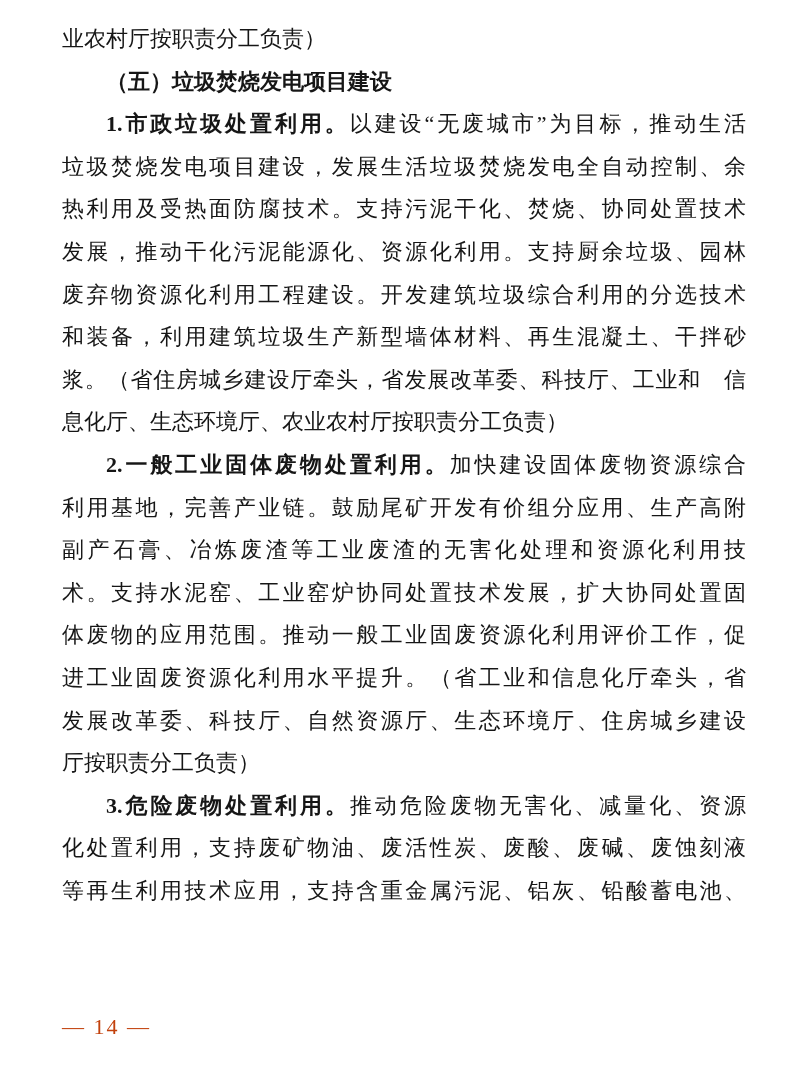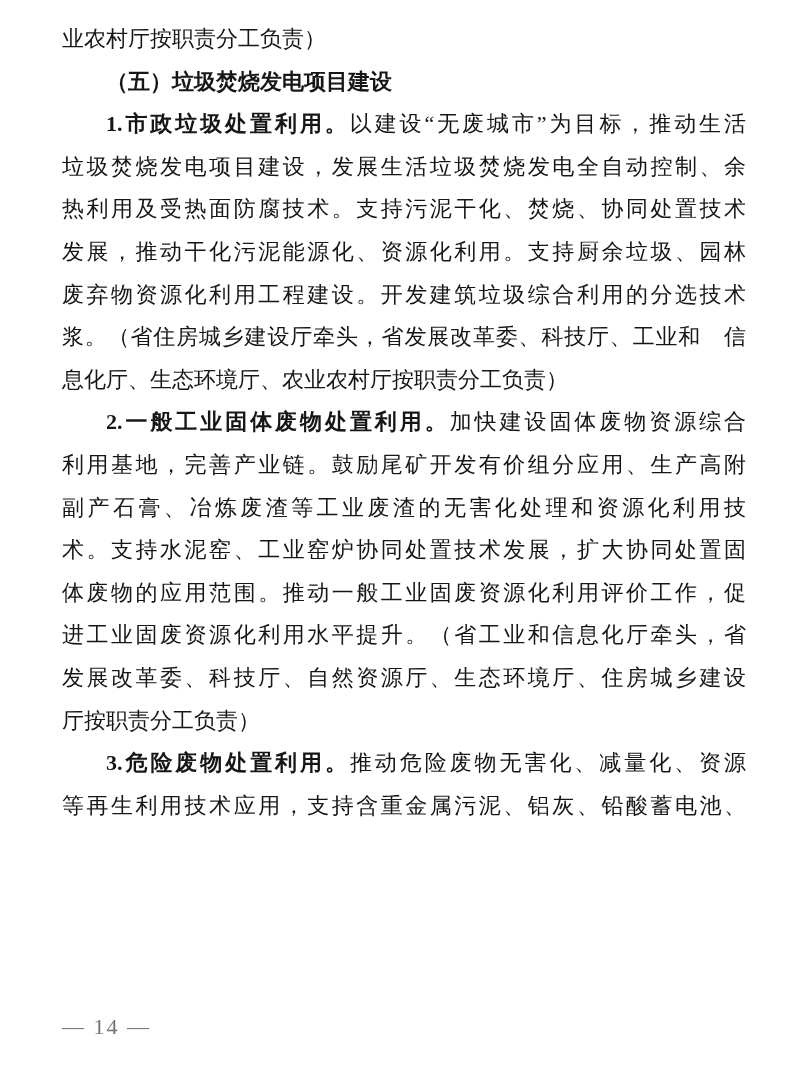--- a/index.html
+++ b/index.html
@@ -40,21 +40,21 @@
   .line .b {
     font-weight: bold;
   }
   .footer {
     position: absolute;
     left: 62px;
     top: 1012px;
     font-size: 22px;
     line-height: 30px;
     letter-spacing: 2px;
-    color: #737373;
+    color: #c2410c;
   }
 </style>
 </head>
 <body>
 
 <div class="page">
   <div class="content">
 
     <div class="line"><span class="b"></span><span>业农村厅按职责分工负责）</span></div>
 
@@ -64,20 +64,21 @@
 
     <div class="line j"><span class="b"></span><span>垃圾焚烧发电项目建设，发展生活垃圾焚烧发电全自动控制、余</span></div>
 
     <div class="line j"><span class="b"></span><span>热利用及受热面防腐技术。支持污泥干化、焚烧、协同处置技术</span></div>
 
     <div class="line j"><span class="b"></span><span>发展，推动干化污泥能源化、资源化利用。支持厨余垃圾、园林</span></div>
 
 
     <div class="line j"><span class="b"></span><span>废弃物资源化利用工程建设。开发建筑垃圾综合利用的分选技术</span></div>
 
+    <div class="line j"><span class="b"></span><span>和装备，利用建筑垃圾生产新型墙体材料、再生混凝土、干拌砂</span></div>
 
     <div class="line j"><span class="b"></span><span>浆。（省住房城乡建设厅牵头，省发展改革委、科技厅、工业和　信</span></div>
 
     <div class="line"><span class="b"></span><span>息化厅、生态环境厅、农业农村厅按职责分工负责）</span></div>
 
     <div class="line ind j"><span class="b">2.一般工业固体废物处置利用。</span><span>加快建设固体废物资源综合</span></div>
 
     <div class="line j"><span class="b"></span><span>利用基地，完善产业链。鼓励尾矿开发有价组分应用、生产高附</span></div>
 
 
@@ -88,19 +89,20 @@
     <div class="line j"><span class="b"></span><span>体废物的应用范围。推动一般工业固废资源化利用评价工作，促</span></div>
 
     <div class="line j"><span class="b"></span><span>进工业固废资源化利用水平提升。（省工业和信息化厅牵头，省</span></div>
 
     <div class="line j"><span class="b"></span><span>发展改革委、科技厅、自然资源厅、生态环境厅、住房城乡建设</span></div>
 
     <div class="line"><span class="b"></span><span>厅按职责分工负责）</span></div>
 
     <div class="line ind j"><span class="b">3.危险废物处置利用。</span><span>推动危险废物无害化、减量化、资源</span></div>
 
+    <div class="line j"><span class="b"></span><span>化处置利用，支持废矿物油、废活性炭、废酸、废碱、废蚀刻液</span></div>
 
     <div class="line j"><span class="b"></span><span>等再生利用技术应用，支持含重金属污泥、铝灰、铅酸蓄电池、</span></div>
 
   </div>
 
   <div class="footer">— 14 —</div>
 </div>
 
 </body></html>

